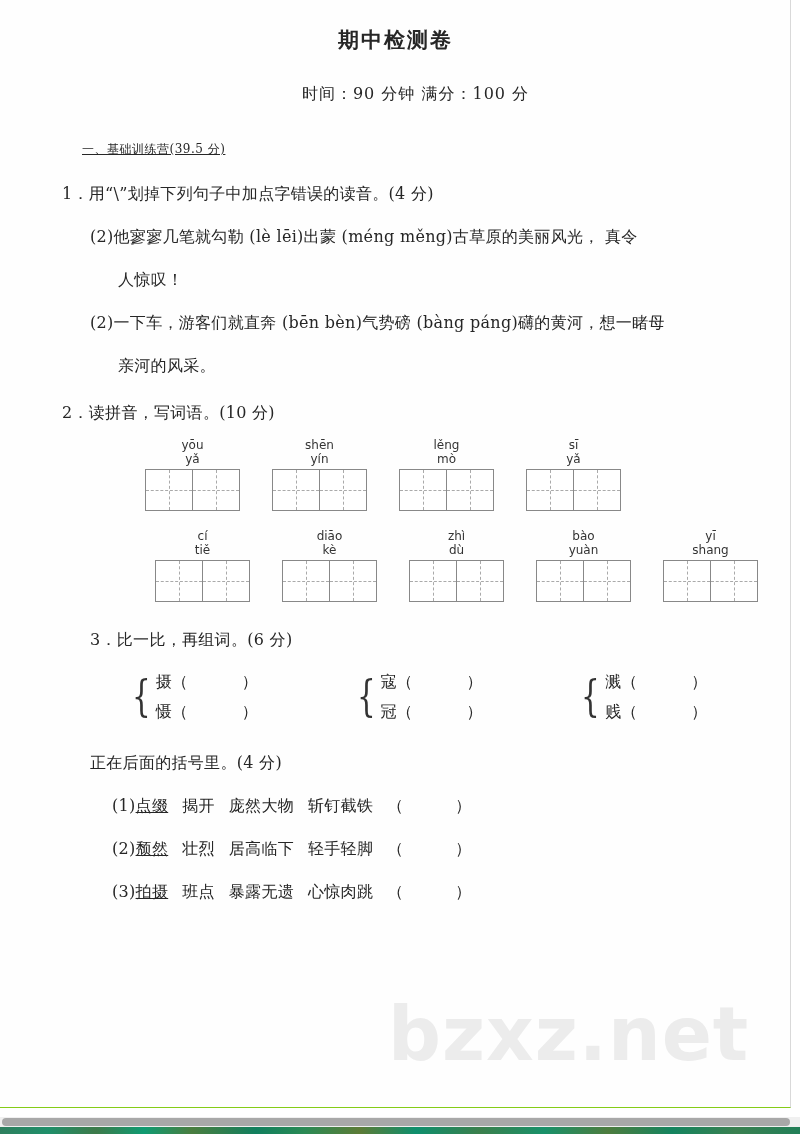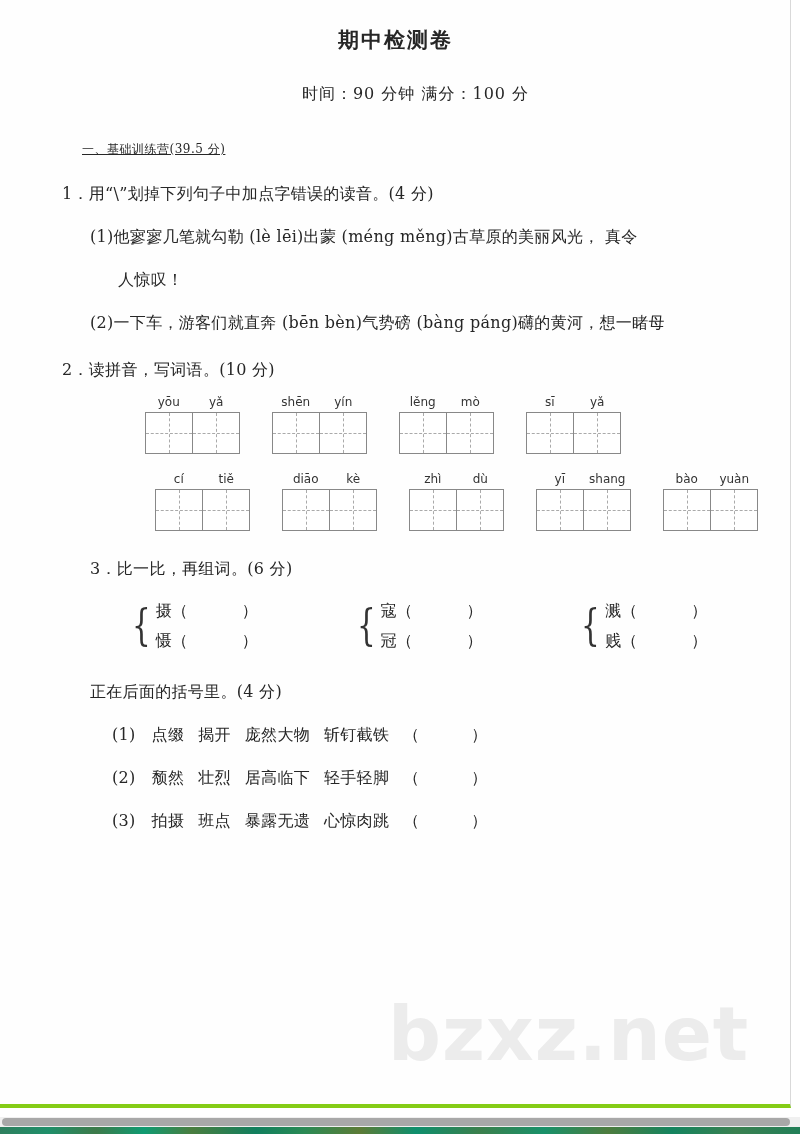--- a/index.html
+++ b/index.html
@@ -17,21 +17,21 @@
   }
 
   
   #page-sheet {
     position: absolute;
     left: 0; top: 0;
     width: 791px;
     height: 1108px;
     background: #fefefe;
     border-right: 1px solid #d9d9d9;
-    border-bottom: 4px solid #84cc16;
+    border-bottom: 1px solid #84cc16;
     box-sizing: border-box;
     overflow: hidden;
   }
 
   
   #watermark {
     position: absolute;
     left: 388px;
     top: 991px;
     font-family: "DejaVu Sans", "Liberation Sans", sans-serif;
@@ -102,20 +102,21 @@
     gap: 32px;
     margin-top: 8px;
   }
   .grid-item { width: 95px; }
   .py-row {
     display: flex;
     font-family: "DejaVu Sans", "Liberation Sans", sans-serif;
     font-size: 12px;
     color: #333;
     margin-bottom: 3px;
+    flex-direction: column;
   }
   .py-row span {
     flex: 1;
     text-align: center;
   }
   .tzg {
     display: flex;
     width: 95px;
     height: 42px;
     border: 1px solid #888;
@@ -174,21 +175,21 @@
   
   .wordlist { margin-left: 112px; margin-top: 20px; }
   .wordlist .wrow {
     font-size: 16px;
     margin-top: 22px;
     white-space: nowrap;
     letter-spacing: 0.3px;
   }
   .wordlist .wrow .w { display: inline-block; }
   .w-idx { }
-  .w-a { margin-left: 16px; }
+  .w-a { margin-left: 0px; text-decoration: underline; }
   .w-b { margin-left: 14px; }
   .w-c { margin-left: 14px; }
   .w-d { margin-left: 14px; }
   .w-paren { margin-left: 14px; letter-spacing: 0; }
   .paren-gap { display: inline-block; width: 52px; }
 
   
   #scrollbar-track {
     position: absolute;
     left: 0;
@@ -227,23 +228,24 @@
   <div id="watermark">bzxz.net</div>
 
   <div id="content">
 
     <div class="doc-title">期中检测卷</div>
     <div class="doc-subtitle">时间：90 分钟    满分：100 分</div>
 
     <div class="section-head">一、基础训练营(39.5 分)</div>
 
     <div class="q-line"><span>1．</span><span>用“\”划掉下列句子中加点字错误的读音。(4 分)</span></div>
-    <div class="q-sub">(1)他寥寥几笔就勾勒 (lè    lēi)出蒙 (méng    měng)古草原的美丽风光，  真令</div>
+    <div class="q-sub">(2)他寥寥几笔就勾勒 (lè    lēi)出蒙 (méng    měng)古草原的美丽风光，  真令</div>
     <div class="q-sub cont">人惊叹！</div>
     <div class="q-sub">(2)一下车，游客们就直奔 (bēn    bèn)气势磅 (bàng    páng)礴的黄河，想一睹母</div>
+    <div class="q-sub cont">亲河的风采。</div>
 
     <div class="q-line"><span>2．</span><span>读拼音，写词语。(10 分)</span></div>
 
     <div class="grid-block">
       <div class="grid-row">
         <div class="grid-item">
           <div class="py-row">
             <span>yōu</span>
             <span>yǎ</span>
           </div>
@@ -310,32 +312,32 @@
             <span>zhì</span>
             <span>dù</span>
           </div>
           <div class="tzg">
               <div class="cell"></div>
               <div class="cell"></div>
             </div>
         </div>
         <div class="grid-item">
           <div class="py-row">
+            <span>bào</span>
+            <span>yuàn</span>
+          </div>
+          <div class="tzg">
+              <div class="cell"></div>
+              <div class="cell"></div>
+            </div>
+        </div>
+        <div class="grid-item">
+          <div class="py-row">
             <span>yī</span>
             <span>shang</span>
-          </div>
-          <div class="tzg">
-              <div class="cell"></div>
-              <div class="cell"></div>
-            </div>
-        </div>
-        <div class="grid-item">
-          <div class="py-row">
-            <span>bào</span>
-            <span>yuàn</span>
           </div>
           <div class="tzg">
               <div class="cell"></div>
               <div class="cell"></div>
             </div>
         </div>
       </div>
     </div>
 
     <div class="q-line indent" style="margin-top:28px;"><span>3．</span><span>比一比，再组词。(6 分)</span></div>

